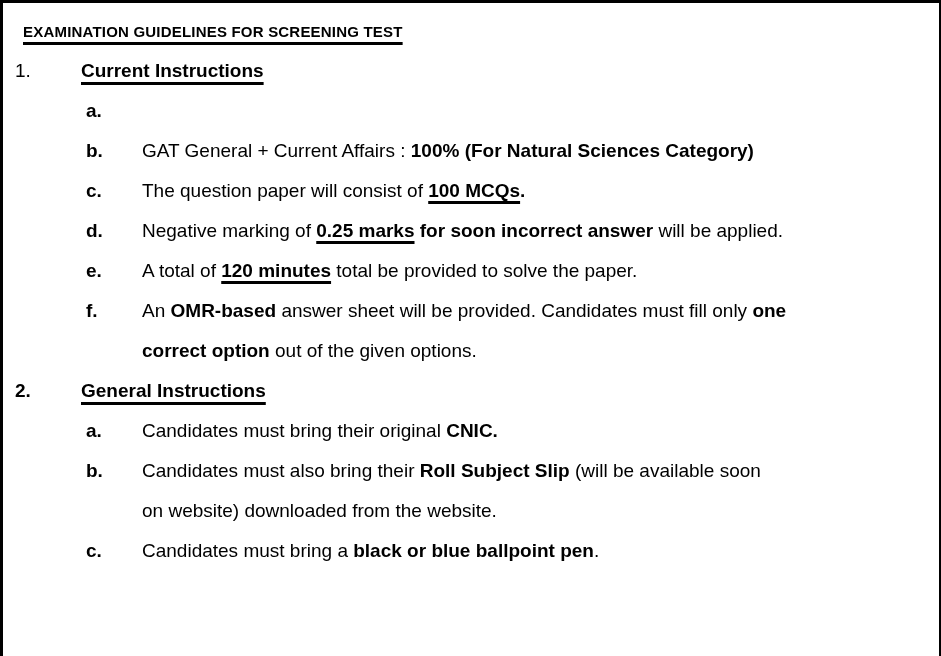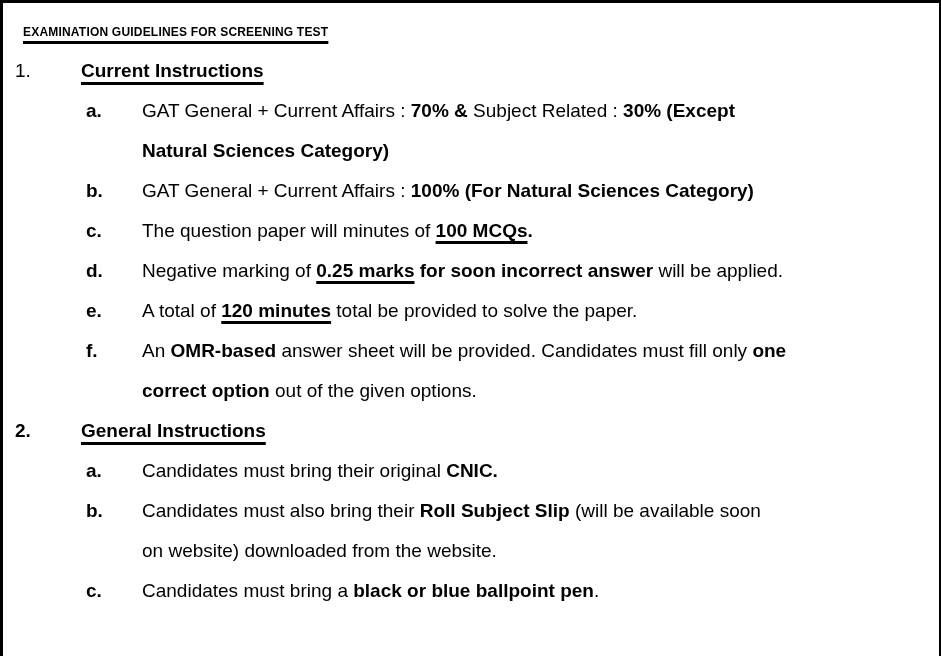--- a/index.html
+++ b/index.html
@@ -15,21 +15,21 @@
     height: 656px;
     box-sizing: border-box;
     background: #ffffff;
     border-top: 3px solid #000000;
     border-left: 3px solid #000000;
     border-right: 2px solid #000000;
     overflow: hidden;
   }
   .title {
     margin: 12px 0 2px 20px;
-    font-size: 12px;
+    font-size: 15px;
     font-weight: bold;
     line-height: 34px;
     letter-spacing: 0.2px;
     text-decoration: underline;
     text-decoration-thickness: 3px;
     text-underline-offset: 5px;
     text-decoration-skip-ink: none;
   }
   .sec-row {
     display: flex;
@@ -82,29 +82,28 @@
 
 <div class="page">
   <div class="title">EXAMINATION GUIDELINES FOR SCREENING TEST</div>
   <div id="sections">
       <div class="sec-row">
         <div class="sec-number">1.</div>
         <div class="sec-heading">Current Instructions</div>
       </div>
       <div class="item-row">
         <div class="item-label">a.</div>
-        <div class="item-text"><span>GAT General + Current Affairs : </span><span class="b">70% &amp;</span><span> Subject Related : </span><span class="b">30% (Except</span><br><span class="b">Natural Sciences Category)</span></div>
       </div>
       <div class="item-row">
         <div class="item-label">b.</div>
         <div class="item-text"><span>GAT General + Current Affairs : </span><span class="b">100% (For Natural Sciences Category)</span></div>
       </div>
       <div class="item-row">
         <div class="item-label">c.</div>
-        <div class="item-text"><span>The question paper will minutes of </span><span class="b u">100 MCQs</span><span class="b">.</span></div>
+        <div class="item-text"><span>The question paper will consist of </span><span class="b u">100 MCQs</span><span class="b">.</span></div>
       </div>
       <div class="item-row">
         <div class="item-label">d.</div>
         <div class="item-text"><span>Negative marking of </span><span class="b u">0.25 marks</span><span class="b"> for soon incorrect answer</span><span> will be applied.</span></div>
       </div>
       <div class="item-row">
         <div class="item-label">e.</div>
         <div class="item-text"><span>A total of </span><span class="b u">120 minutes</span><span> total be provided to solve the paper.</span></div>
       </div>
       <div class="item-row">

